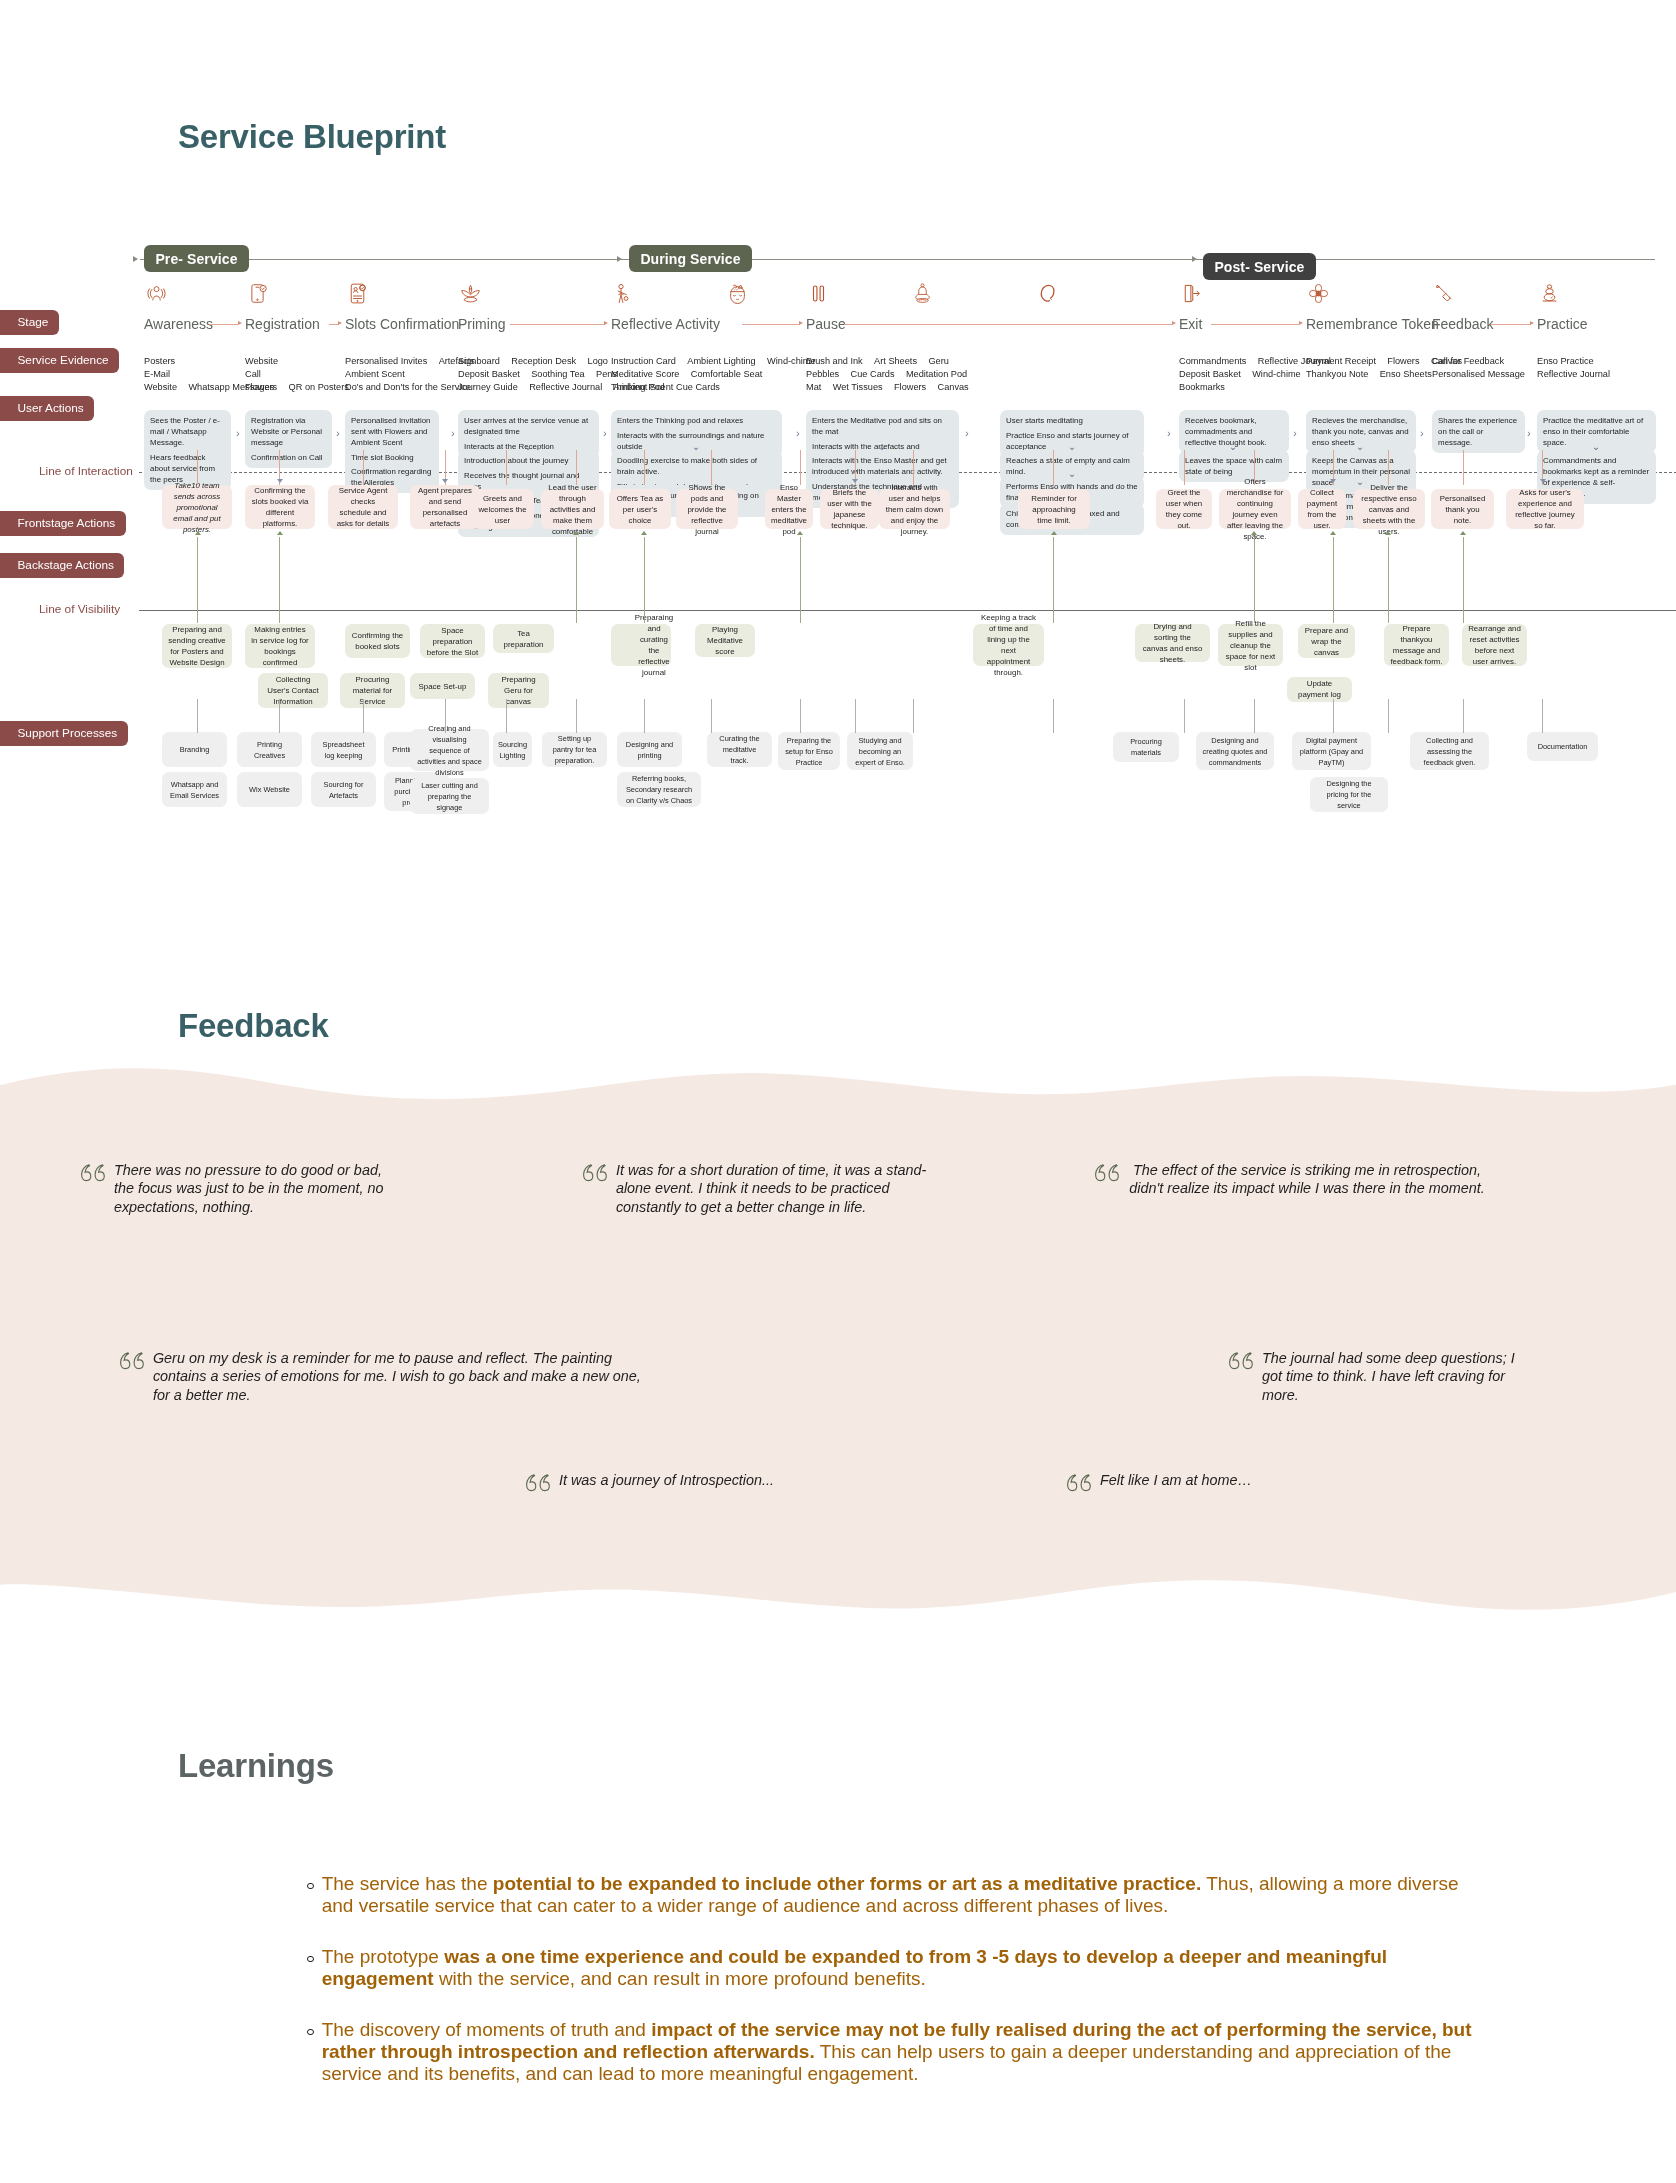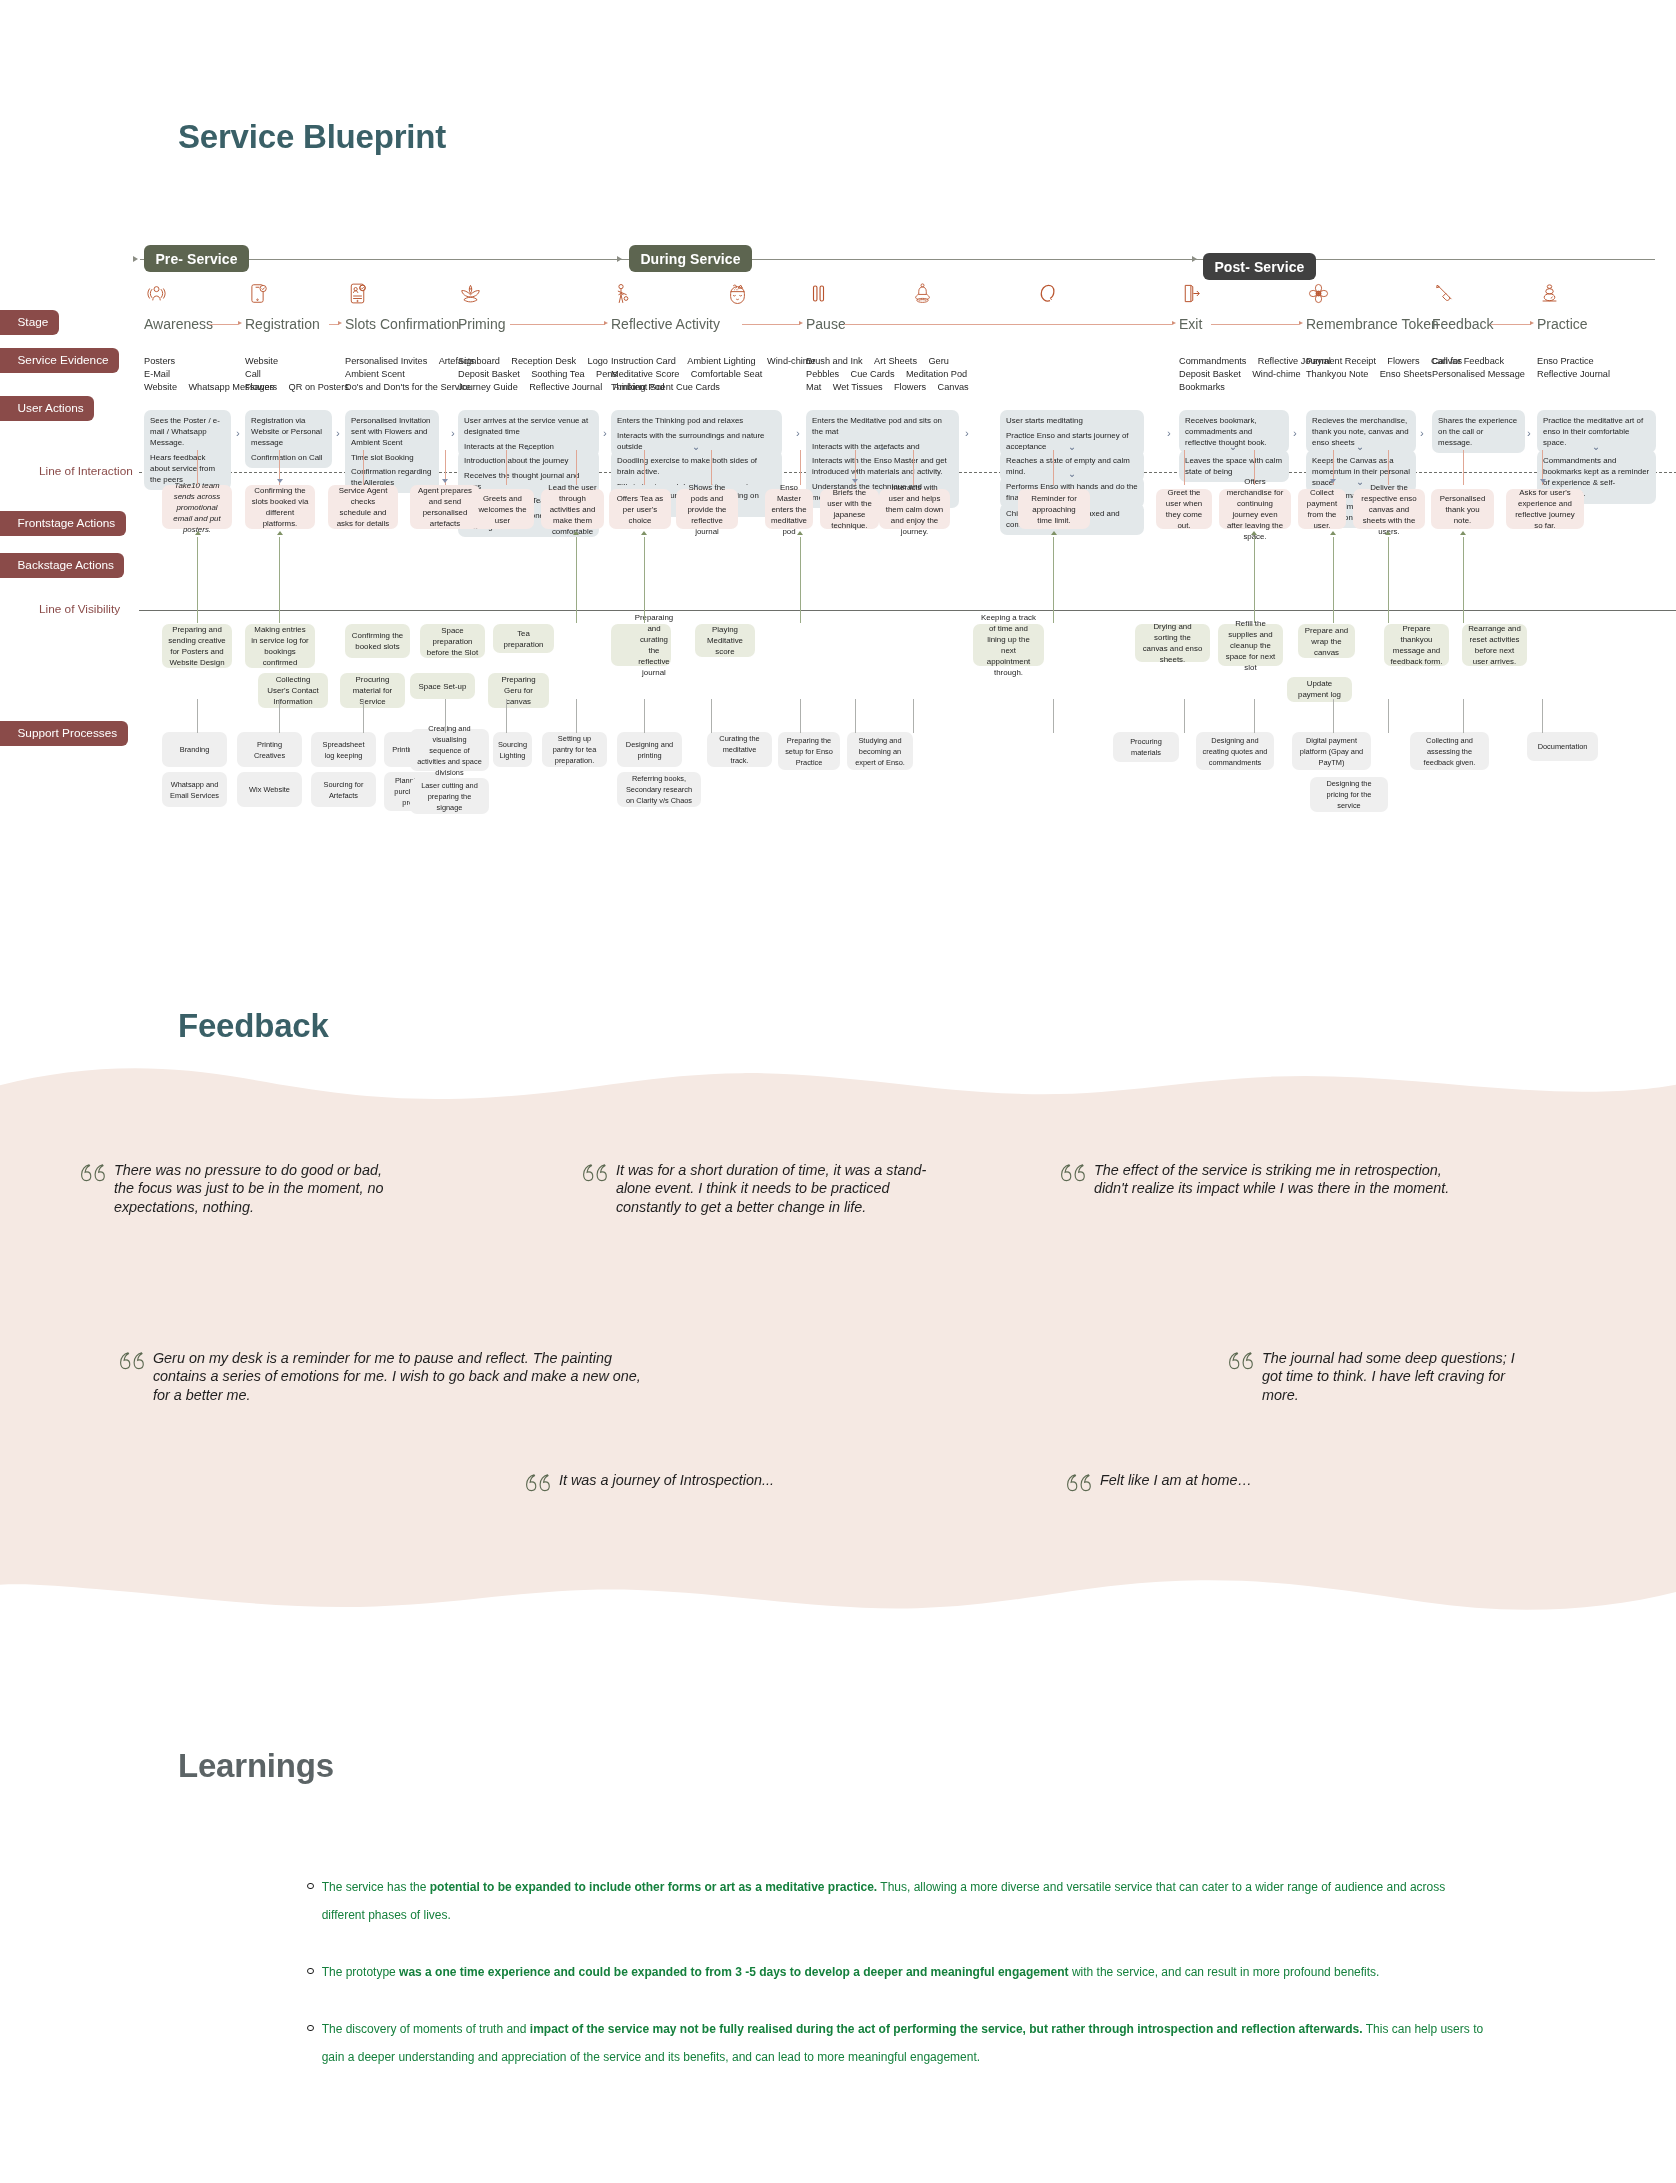--- a/index.html
+++ b/index.html
@@ -191,23 +191,23 @@
   }
 
   
   #learnings {
     position: absolute;
     left: 306px; top: 1873px;
     width: 1179px;
   }
   .learn-item {
     position: relative;
-    font-size: 12px;
-    line-height: 28px;
-    color: #15803d;
+    font-size: 19px;
+    line-height: 22px;
+    color: #a16207;
     padding-left: 15.7px;
     margin-bottom: 29px;
   }
   .learn-item::before {
     content: "";
     position: absolute;
     left: 0.9px; top: 9.6px;
     width: 4.8px; height: 4.8px;
     border: 0.9px solid #1d1d1d;
     border-radius: 50%;
@@ -687,21 +687,21 @@
     </div>
     <div class="quote" style="left: 581px; top: 100px; width: 376px;">
       <div class="qmark">
         <svg width="27" height="23" viewBox="0 0 62 52" fill="none" stroke="currentColor" stroke-width="2.6">
           <path d="M23 4c-9 2-17 10-17 22 0 9 5 14 11 14s10-4 10-10-4-10-9-10c-1.6 0-3 .3-4 .8C15 14 19 8 24 5.6z"></path>
           <path d="M54 4c-9 2-17 10-17 22 0 9 5 14 11 14s10-4 10-10-4-10-9-10c-1.6 0-3 .3-4 .8C46 14 50 8 55 5.6z"></path>
         </svg>
       </div>
       <div class="qtext">It was for a short duration of time, it was a stand-alone event. I think it needs to be practiced constantly to get a better change in life.</div>
     </div>
-    <div class="quote" style="left: 1059px; top: 100px; width: 393px;">
+    <div class="quote" style="left: 1093px; top: 100px; width: 393px; text-align: center;">
       <div class="qmark">
         <svg width="27" height="23" viewBox="0 0 62 52" fill="none" stroke="currentColor" stroke-width="2.6">
           <path d="M23 4c-9 2-17 10-17 22 0 9 5 14 11 14s10-4 10-10-4-10-9-10c-1.6 0-3 .3-4 .8C15 14 19 8 24 5.6z"></path>
           <path d="M54 4c-9 2-17 10-17 22 0 9 5 14 11 14s10-4 10-10-4-10-9-10c-1.6 0-3 .3-4 .8C46 14 50 8 55 5.6z"></path>
         </svg>
       </div>
       <div class="qtext">The effect of the service is striking me in retrospection, didn't realize its impact while I was there in the moment.</div>
     </div>
     <div class="quote" style="left: 118px; top: 288px; width: 537px;">
       <div class="qmark">

